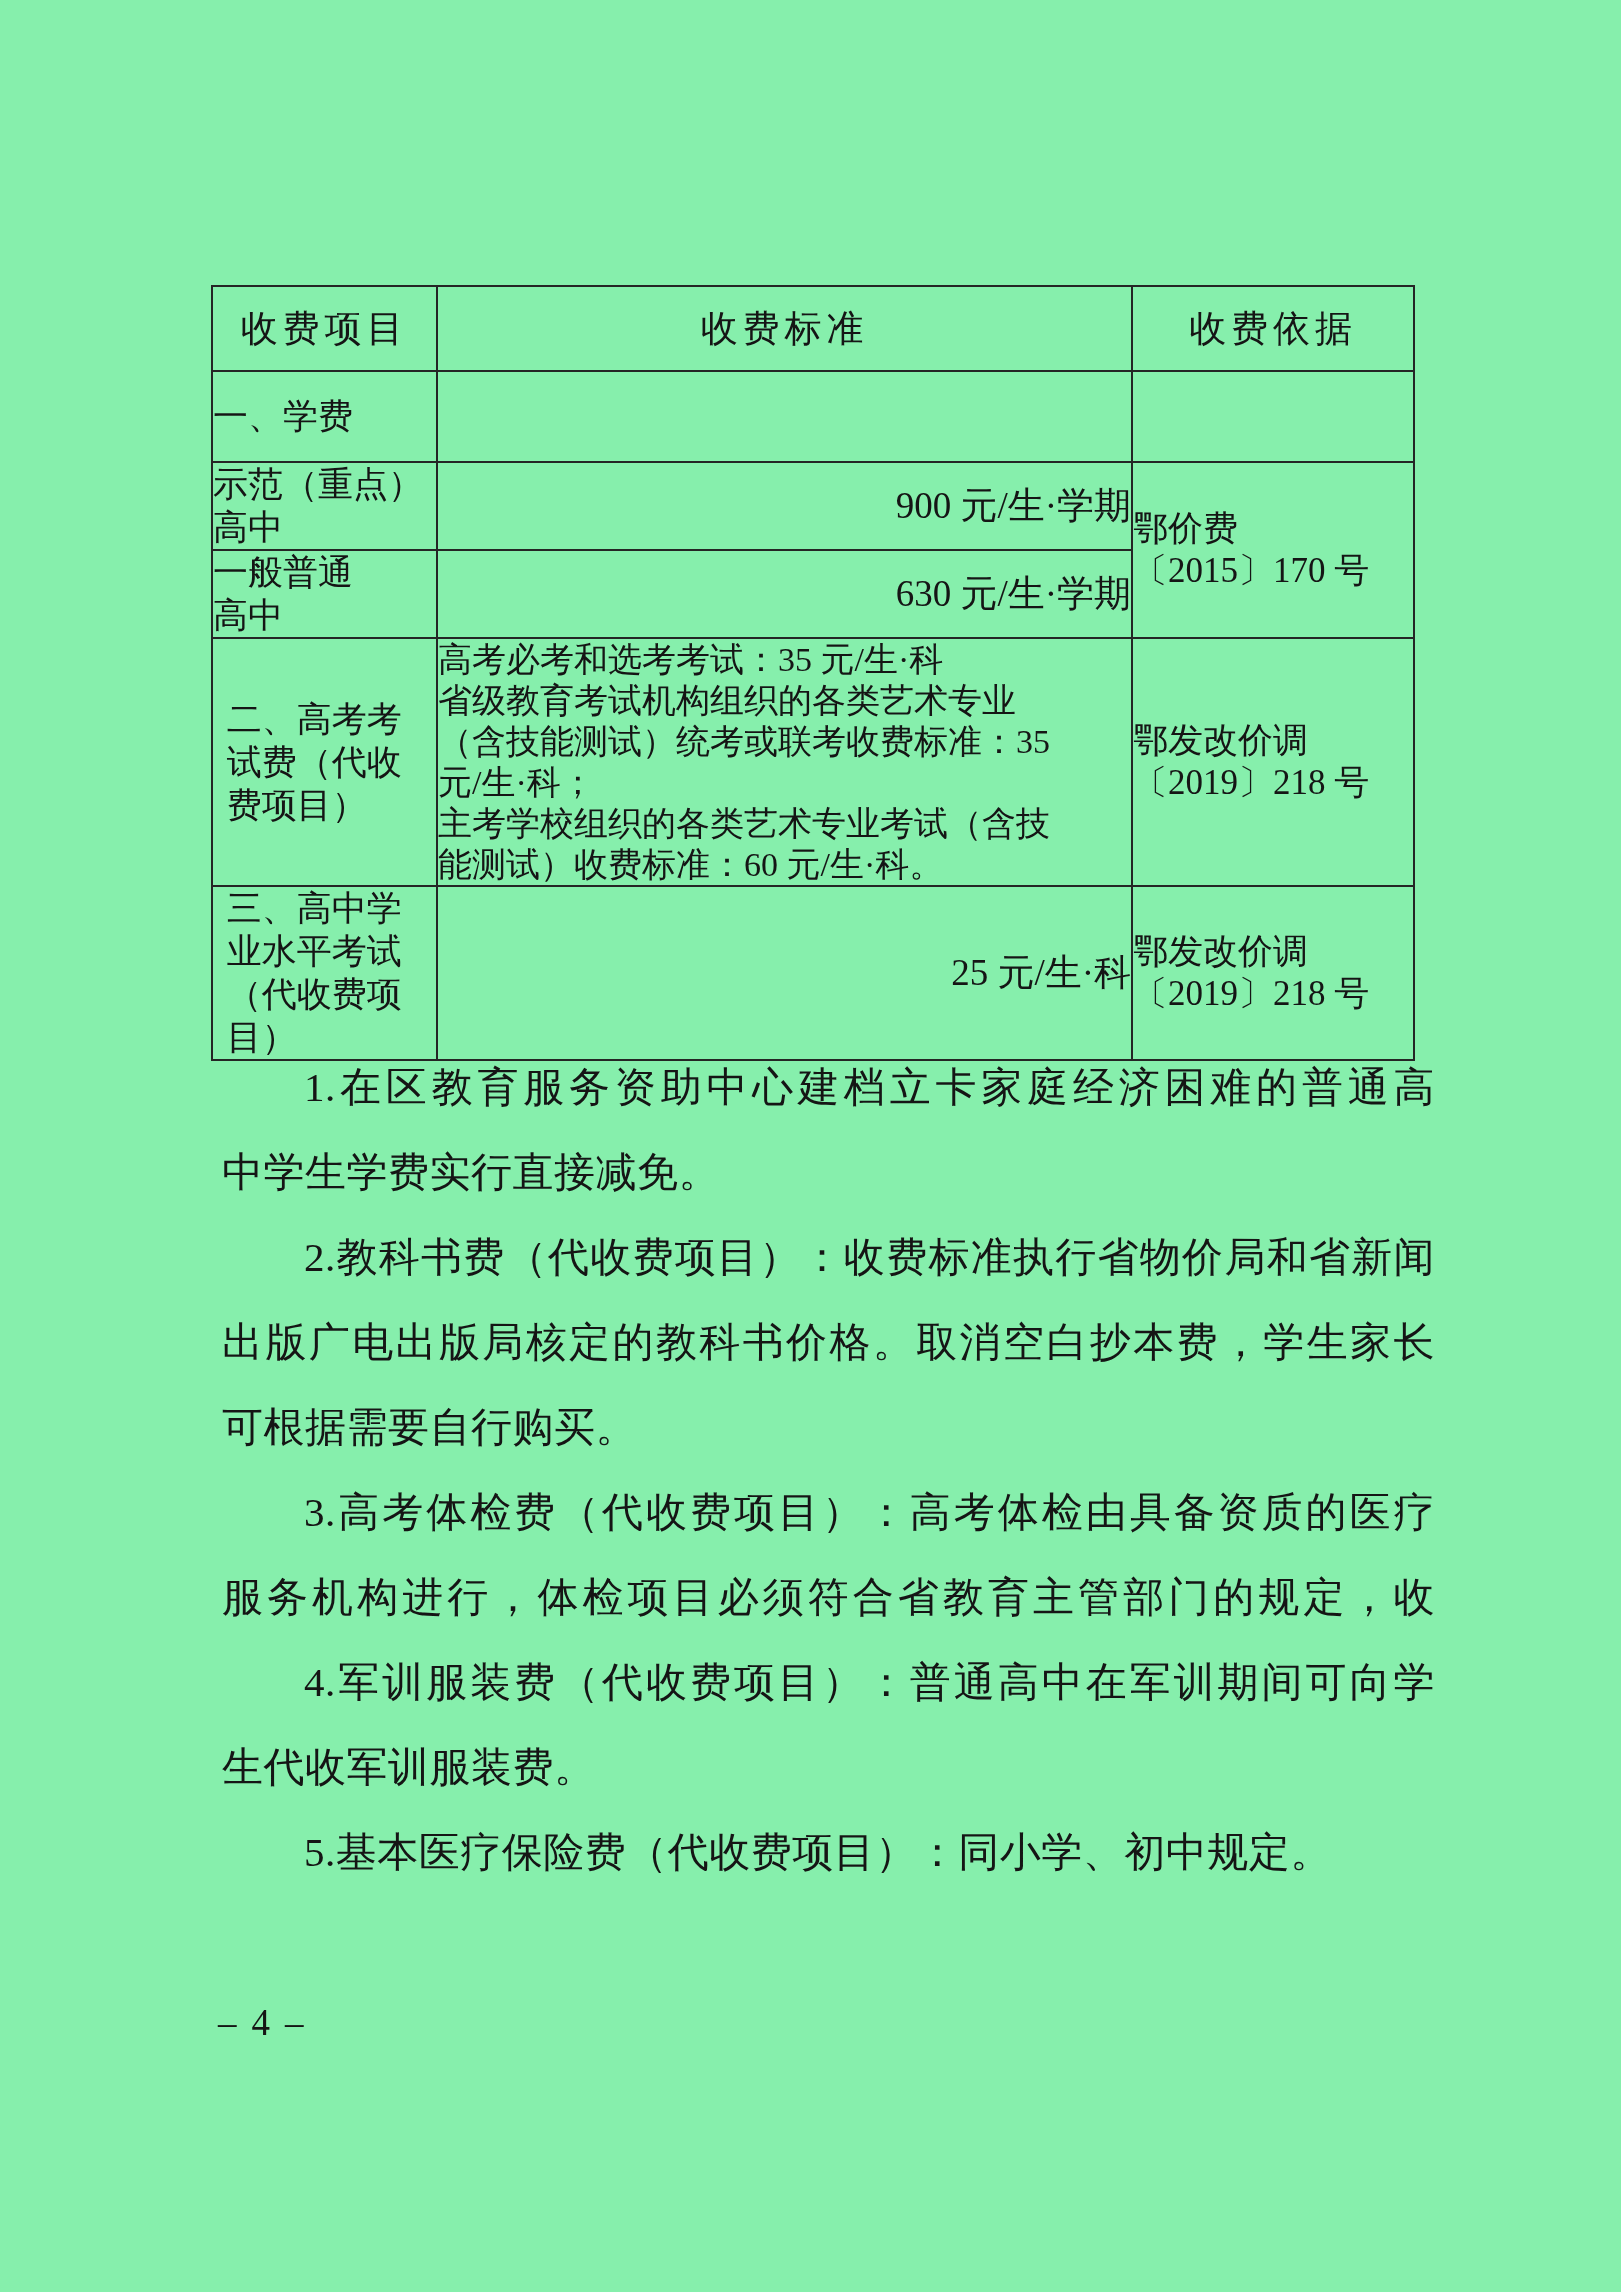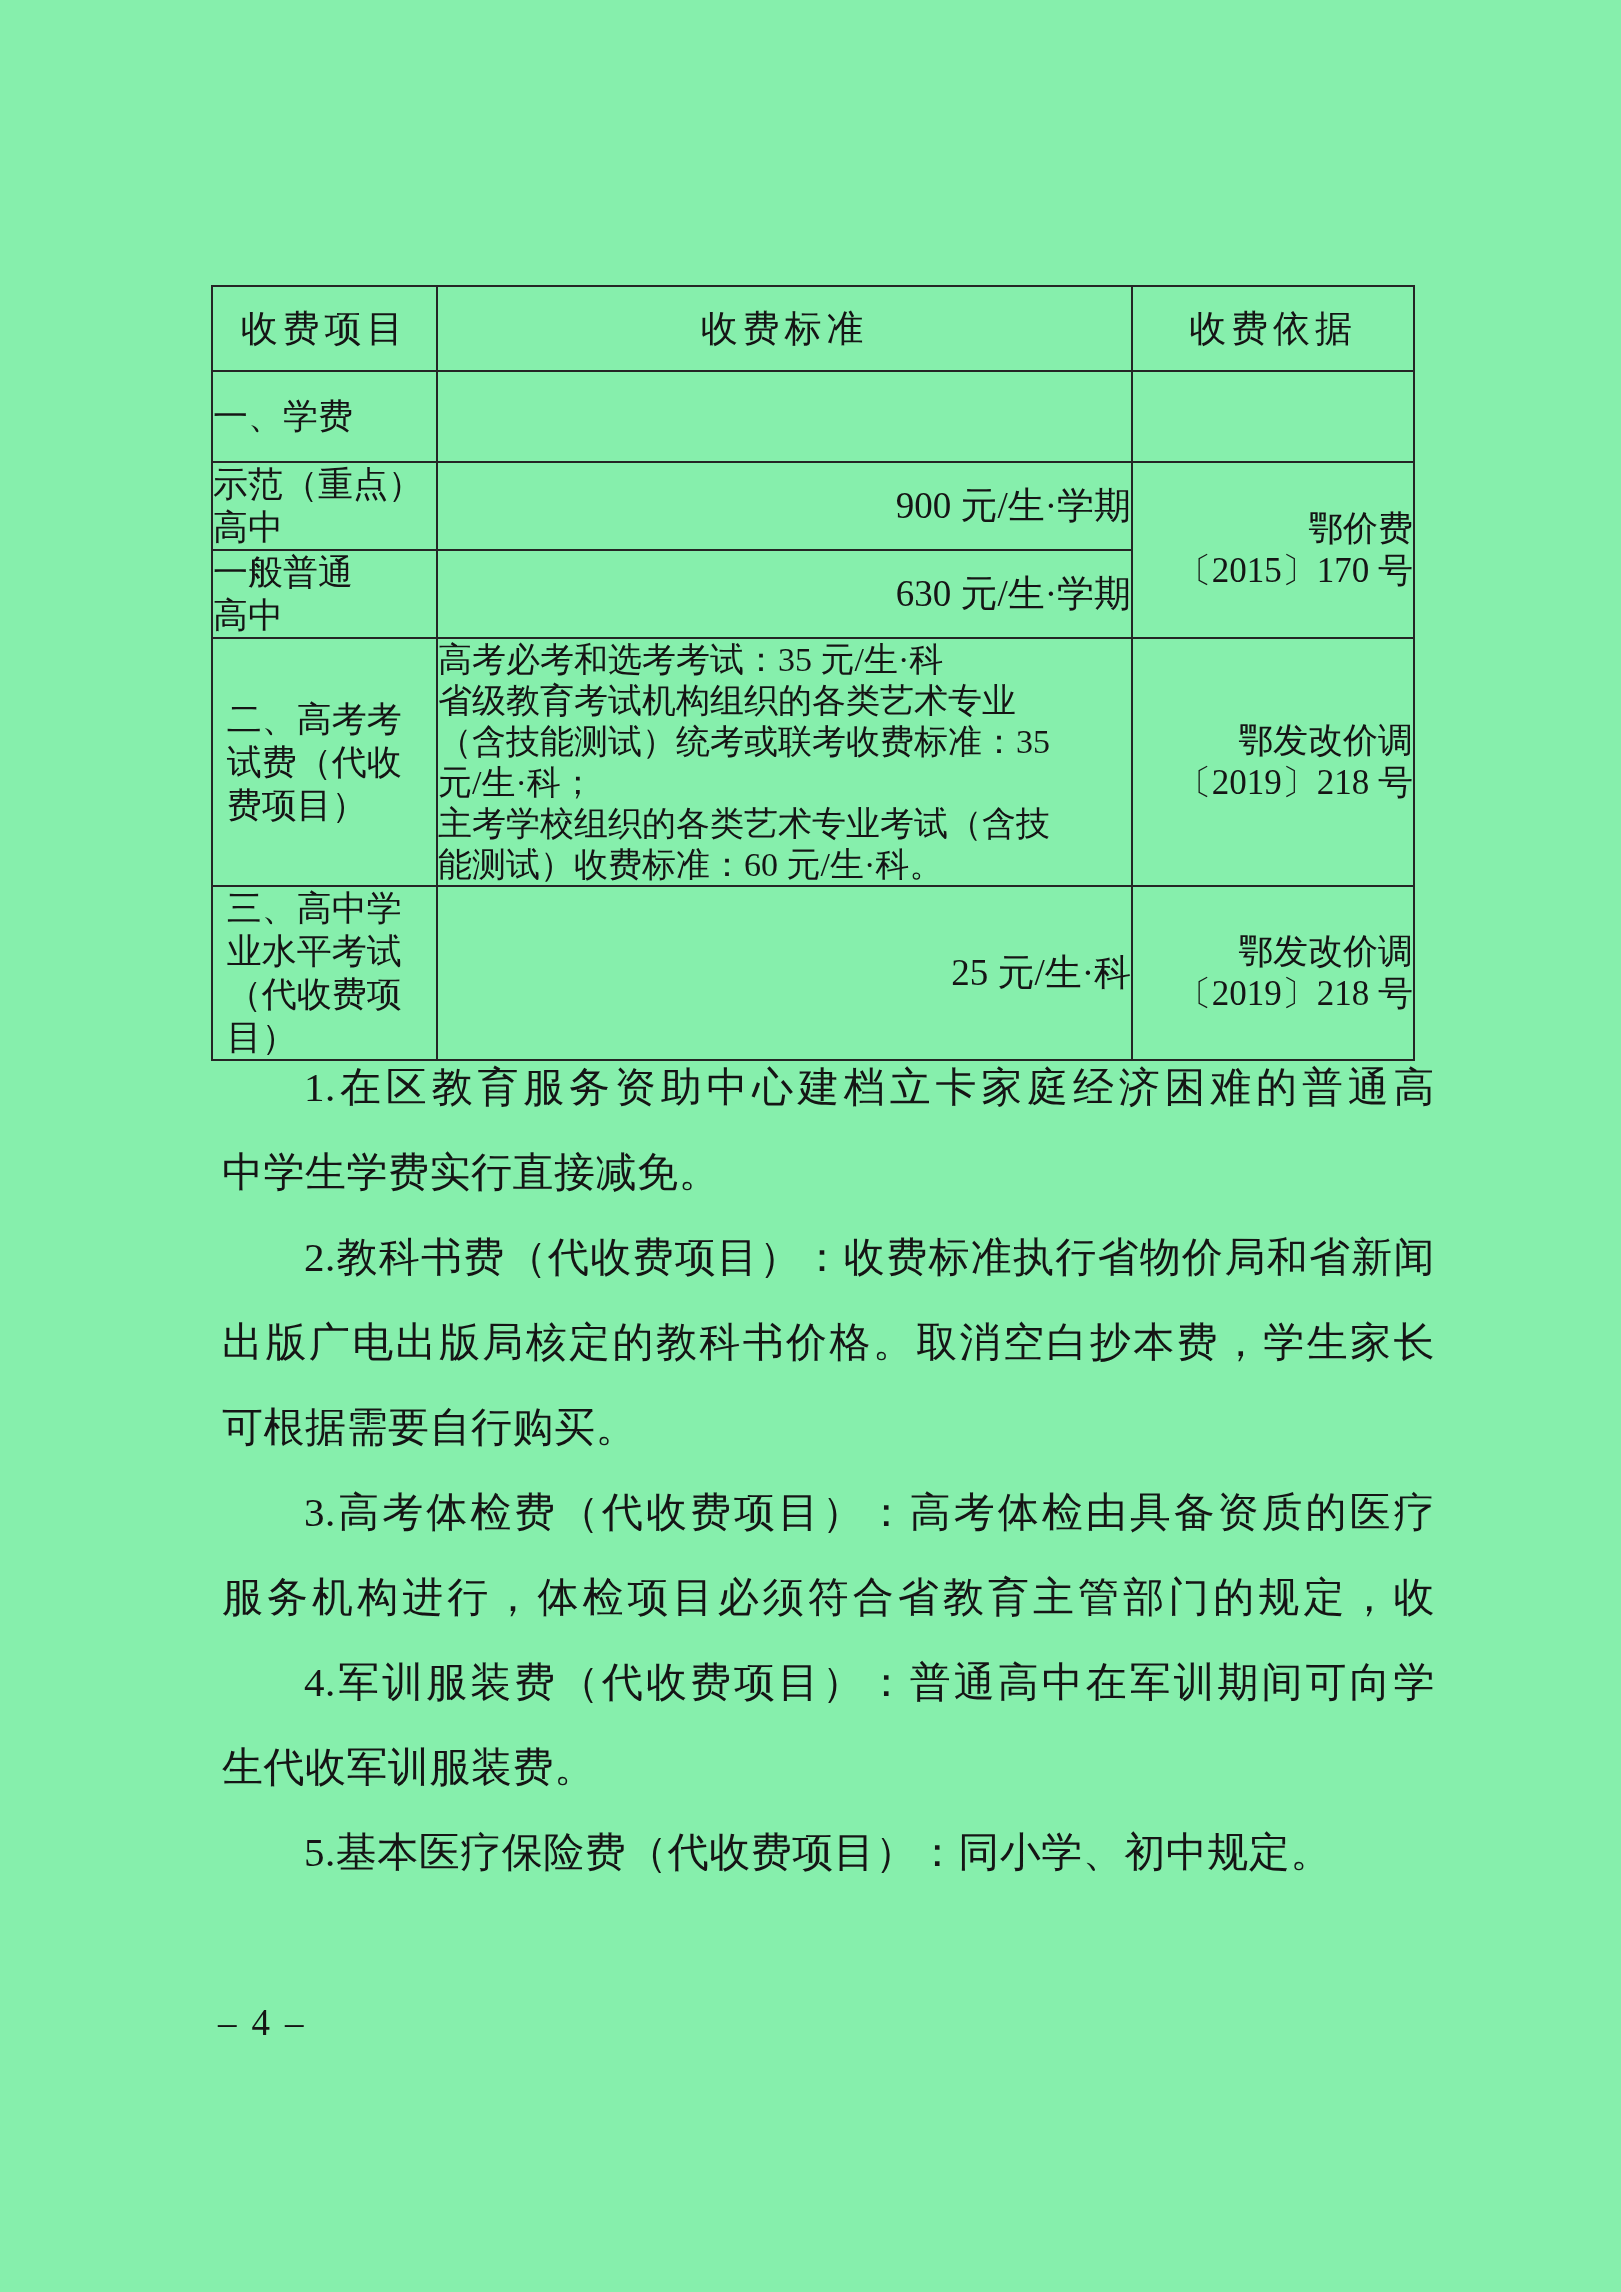--- a/index.html
+++ b/index.html
@@ -18,21 +18,21 @@
   .fee-table td {
     border:2px solid #252525; vertical-align:middle;
     padding:0; overflow:hidden;
   }
   .fee-table tr.hdr td { border-bottom-width:2.9px; }
   .hdr td { font-size:37px; letter-spacing:4.9px; text-align:center; }
   .item-cell { font-size:35px; line-height:43px; text-align:left; white-space:pre-line; }
   .item-cell.left { text-align:left; padding-left:13.7px; }
   .std-cell { font-size:37px; padding-left:15.7px; text-align:right; }
   .std-lines { font-size:34px; line-height:41px; padding-left:15.7px; text-align:left; white-space:pre; }
-  .basis-cell { font-size:35px; line-height:42px; text-align:right; white-space:pre-line; }
+  .basis-cell { font-size:35px; line-height:42px; text-align:left; white-space:pre-line; }
 
   
   .notes { position:absolute; left:222px; top:1045px; width:1213px; font-size:41px; letter-spacing:0.5px; }
   .note-line { height:85px; line-height:85px; overflow:hidden; white-space:nowrap; }
   .note-line.full { white-space:normal; text-align:justify; text-align-last:justify; text-justify:inter-ideograph; }
   .note-line.indent { text-indent:82px; }
 
   .page-num { position:absolute; left:218px; top:2001px; font-size:37px; letter-spacing:2.9px; }
 </style>
 </head>

